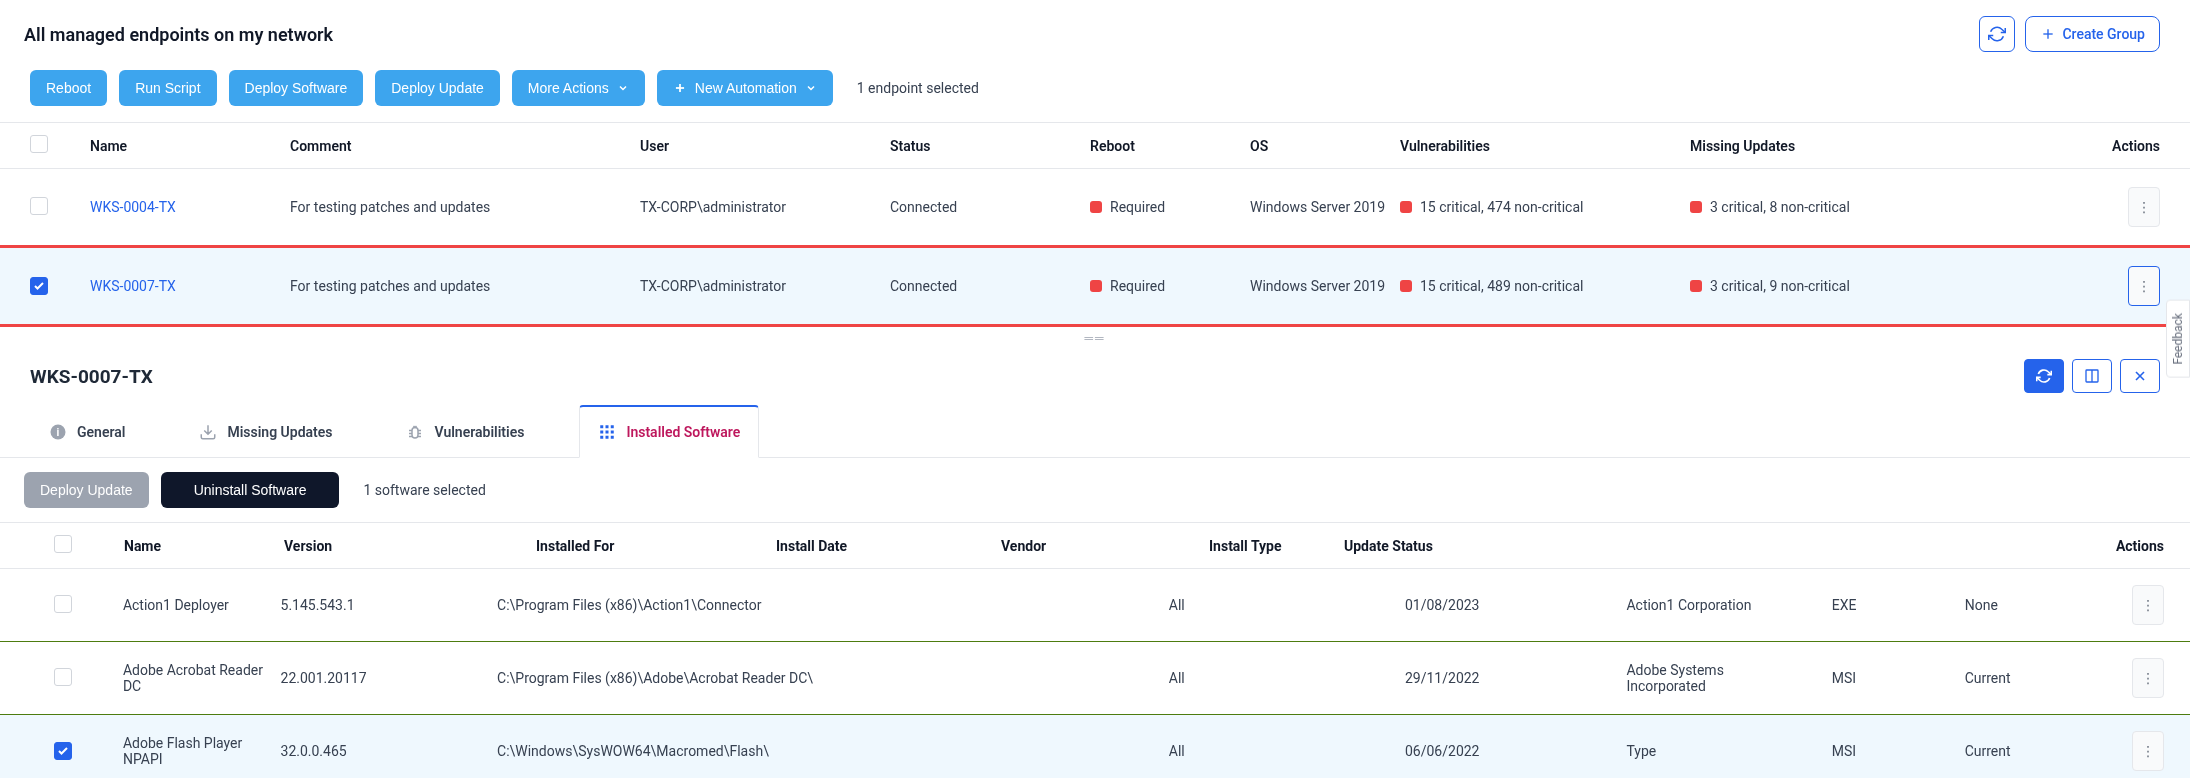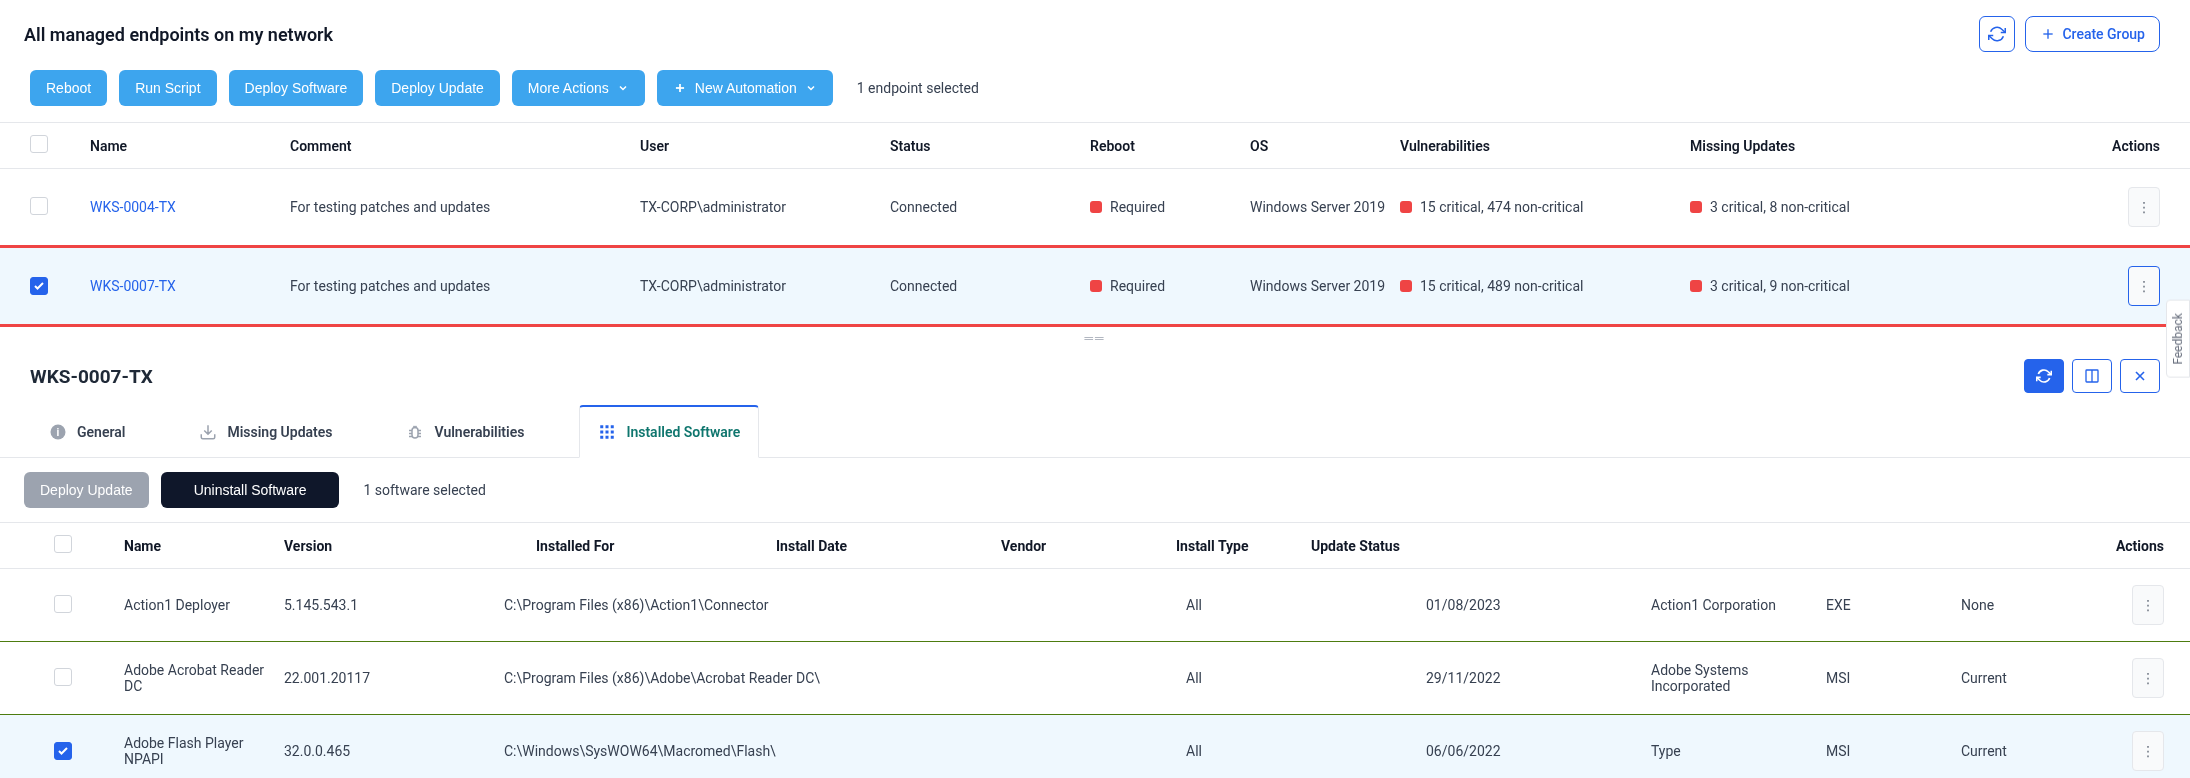--- a/index.html
+++ b/index.html
@@ -35,37 +35,37 @@
 .row-menu { width: 32px; height: 40px; border: 1px solid #E5E7EB; border-radius: 4px; display: inline-flex; align-items: center; justify-content: center; cursor: pointer; background: #F9FAFB; color: #6B7280; }
 .ep-row.selected .row-menu { border-color: #2563EB; }
 .drag-handle { text-align: center; padding: 4px 0; color: #9CA3AF; font-size: 12px; letter-spacing: 2px; cursor: ns-resize; }
 .detail-header { display: flex; align-items: center; padding: 10px 30px 0 30px; }
 .detail-title { font-size: 19px; font-weight: 700; color: #1F2937; flex: 1; }
 .detail-actions { display: flex; gap: 8px; }
 .detail-actions .icon-btn.primary { background: #2563EB; color: #fff; border-color: #2563EB; border-radius: 4px; width: 40px; height: 34px; }
 .detail-actions .icon-btn { border-radius: 4px; width: 40px; height: 34px; }
 .tabs { display: flex; gap: 36px; padding: 0 30px; margin-top: 12px; border-bottom: 1px solid #E5E7EB; }
 .tab { display: flex; align-items: center; gap: 10px; padding: 16px 18px; font-weight: 600; color: #374151; cursor: pointer; border: 1px solid transparent; border-bottom: none; position: relative; }
-.tab.active { color: #0f766e; border: 1px solid #E5E7EB; border-top: 2px solid #2563EB; border-bottom: 1px solid #fff; margin-bottom: -1px; background: #fff; border-radius: 4px 4px 0 0; }
+.tab.active { color: #be185d; border: 1px solid #E5E7EB; border-top: 2px solid #2563EB; border-bottom: 1px solid #fff; margin-bottom: -1px; background: #fff; border-radius: 4px 4px 0 0; }
 .tab .tab-icon { color: #9CA3AF; }
 .tab.active .tab-icon { color: #2563EB; }
 .sw-toolbar { display: flex; align-items: center; gap: 12px; padding: 14px 24px; background: #fff; }
 .btn-disabled { background: #9CA3AF; color: #fff; border: none; border-radius: 6px; padding: 10px 16px; font-size: 14px; cursor: not-allowed; }
 .btn-danger { background: #0f172a; color: #fff; border: none; border-radius: 6px; padding: 10px 33px; font-size: 14px; cursor: pointer; }
 .sw-header { display: flex; align-items: center; padding: 12px 26px 12px 54px; font-weight: 700; color: #111827; border-top: 1px solid #E5E7EB; border-bottom: 1px solid #E5E7EB; }
 .sw-row { display: flex; align-items: center; padding: 16px 26px 16px 54px; border-bottom: 1px solid #4d7c0f; }
 .sw-row.selected { background: #EFF8FE; }
 .sw-check { width: 70px; }
 .sw-name { width: 160px; padding-right: 10px; }
 .sw-version { width: 220px; }
 .sw-location { width: 650px; }
 .sw-installed-for { width: 240px; margin-left: 32px; }
 .sw-install-date { width: 225px; }
 .sw-vendor { width: 175px; padding-right: 10px; }
-.sw-install-type { width: 135px; }
+.sw-install-type { width: 135px; margin-left: 33px; }
 .sw-update-status { width: 170px; }
 .sw-actions { flex: 1; text-align: right; }
 .feedback-tab { position: fixed; right: 0; top: 300px; writing-mode: vertical-rl; transform: rotate(180deg); background: #fff; border: 1px solid #E5E7EB; border-radius: 0 4px 4px 0; padding: 12px 4px; font-size: 12px; color: #6B7280; cursor: pointer; display: flex; align-items: center; gap: 8px; }
 svg { display: block; }
 </style>
 </head>
 <body>
 
 <div class="page">
 

